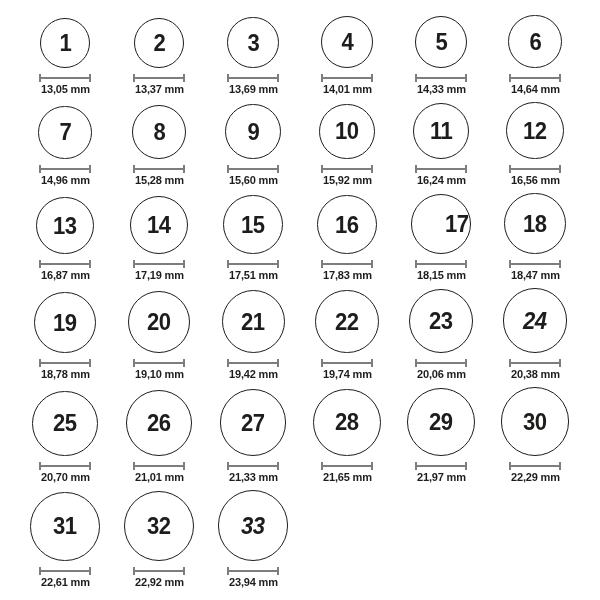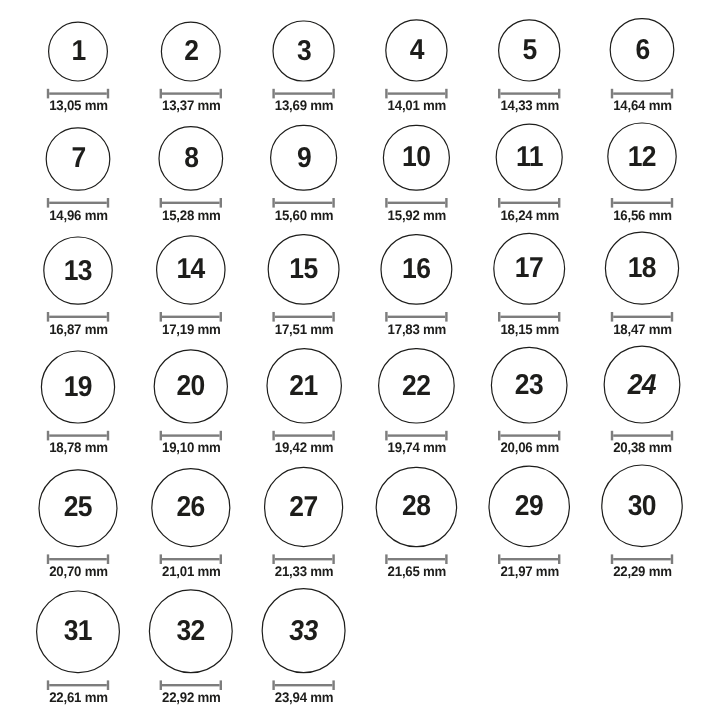--- a/index.html
+++ b/index.html
@@ -255,21 +255,21 @@
       <span class="num">16</span>
     </div>
     <div class="dim">
       <span class="tick"></span>
       <span class="bar"></span>
       <span class="tick"></span>
     </div>
     <div class="label">17,83 mm</div>
   </div>
       <div class="cell">
-    <div class="circle" style="width: 60.4px; height: 60.4px;">
+    <div class="circle" style="width: 60.4px; height: 60.4px; justify-content: flex-end;">
       <span class="num">17</span>
     </div>
     <div class="dim">
       <span class="tick"></span>
       <span class="bar"></span>
       <span class="tick"></span>
     </div>
     <div class="label">18,15 mm</div>
   </div>
       <div class="cell">

